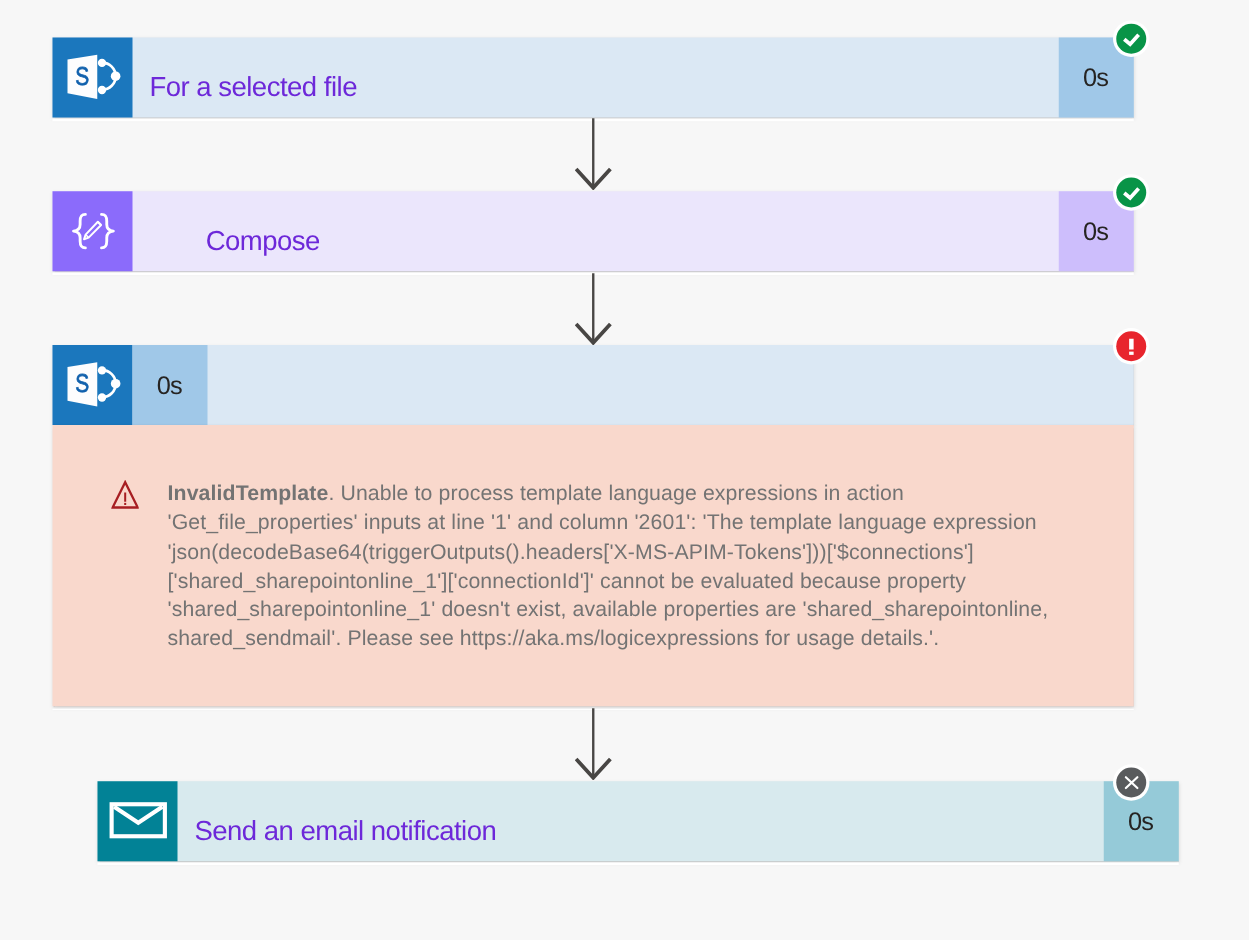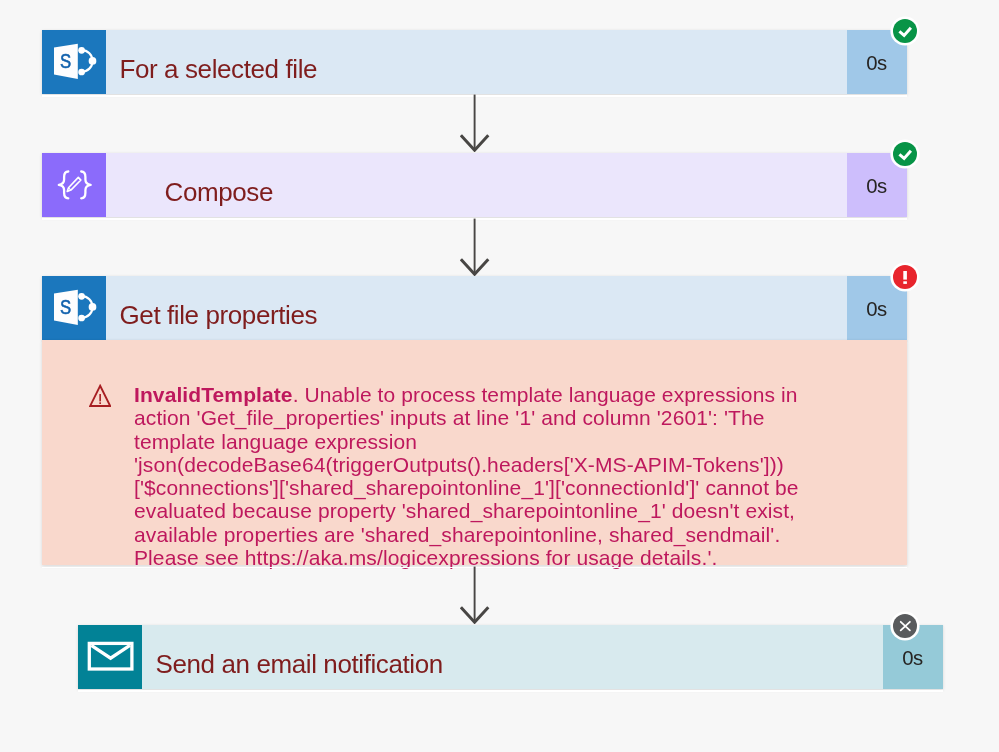--- a/index.html
+++ b/index.html
@@ -11,39 +11,39 @@
   }
   .canvas{position:relative;width:999px;height:752px;}
 
   
   .card{position:absolute;display:flex;height:63.5px;width:865px;left:41.5px;
         box-shadow:0 1.4px 3.2px rgba(0,0,0,.135), 0 .25px .8px rgba(0,0,0,.11);}
   .card::after,.errpanel::after{content:"";position:absolute;left:0;right:0;bottom:-3.2px;
         height:1.6px;background:#ffffff;pointer-events:none;}
   .card .icon{width:64px;height:63.5px;flex:0 0 64px;display:flex;align-items:center;justify-content:center;}
   .card .title{flex:1 1 auto;display:flex;align-items:center;padding-left:14px;
-               font-size:26px;letter-spacing:-.4px;color:#7f1d1d;
+               font-size:22px;letter-spacing:-.4px;color:#6d28d9;
                padding-top:16px;}
   .card .time{width:60px;flex:0 0 60px;display:flex;align-items:center;justify-content:center;
               font-size:20.3px;letter-spacing:-.55px;color:#262422;padding-top:3px;}
 
   
   .badge{position:absolute;width:24px;height:24px;border-radius:50%;
          display:flex;align-items:center;justify-content:center;
          box-shadow:0 0 0 2.6px #ffffff;}
 
   
   .arrow{position:absolute;}
 
   
   .errpanel{position:absolute;left:41.5px;width:865px;background:#f9d8cc;
             box-shadow:0 1.4px 3.2px rgba(0,0,0,.135), 0 .25px .8px rgba(0,0,0,.11);}
   .errpanel .warnicon{position:absolute;left:47.4px;top:44.1px;}
   .errpanel .msg{position:absolute;left:92.5px;top:43px;width:706px;
-                 font-size:21px;line-height:23.25px;letter-spacing:.1px;color:#be185d;}
+                 font-size:17px;line-height:23.25px;letter-spacing:.1px;color:#737373;}
   .errpanel .msg b{font-weight:bold;}
 </style>
 </head>
 <body>
 
 <svg width="0" height="0" style="position:absolute" aria-hidden="true">
   <defs>
 
     <symbol id="sym-sharepoint" viewBox="0 0 64 64">
 
@@ -149,21 +149,20 @@
   <svg class="arrow" style="left:460px;top:217.5px;" width="30" height="58">
       <use href="#sym-arrow"></use>
     </svg>
 
   <div class="card" style="top: 276px; background-color: rgb(219, 232, 244);">
     <div class="icon" style="background-color: rgb(27, 119, 189);">
       <svg width="64" height="64">
           <use href="#sym-sharepoint"></use>
         </svg>
     </div>
-    <div class="title">Get file properties</div>
     <div class="time" style="background-color: rgb(160, 200, 232);">0s</div>
   </div>
   <div class="badge" style="left: 893px; top: 265px; background-color: rgb(232, 37, 45);">
     <svg width="24" height="24">
         <use href="#sym-exclaim"></use>
       </svg>
   </div>
 
   <div class="errpanel" style="top: 340px; height: 225px; background-color: rgb(249, 216, 204);">
     <svg class="warnicon" width="22" height="24">

